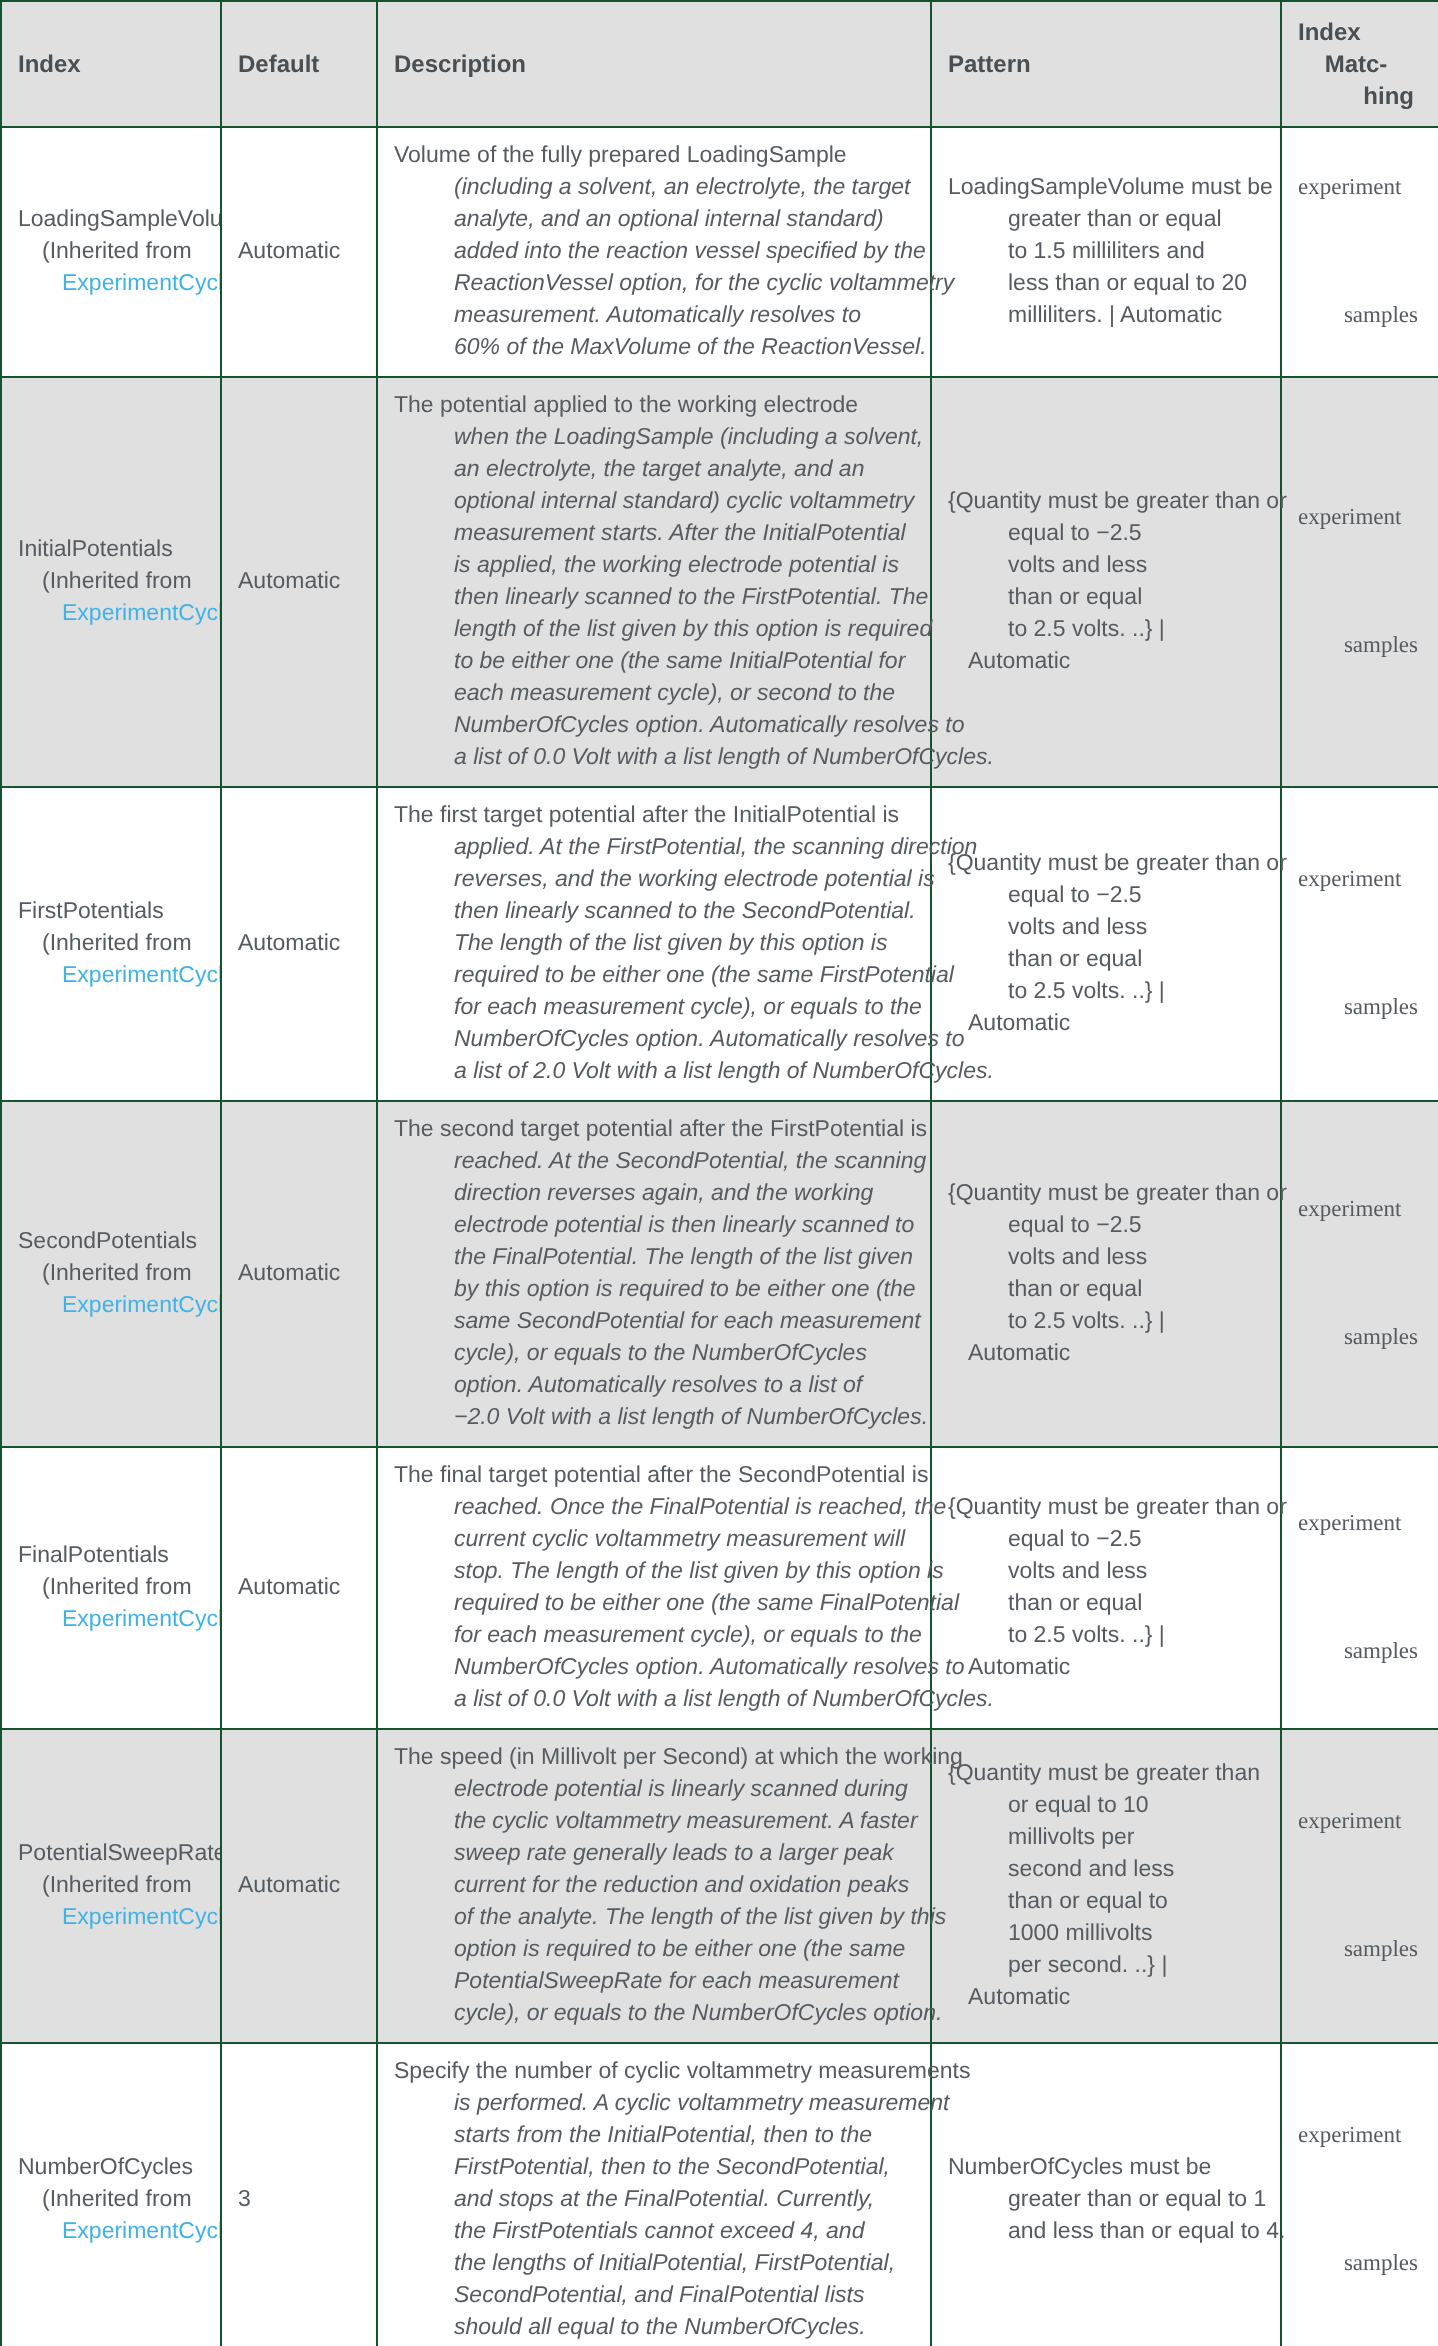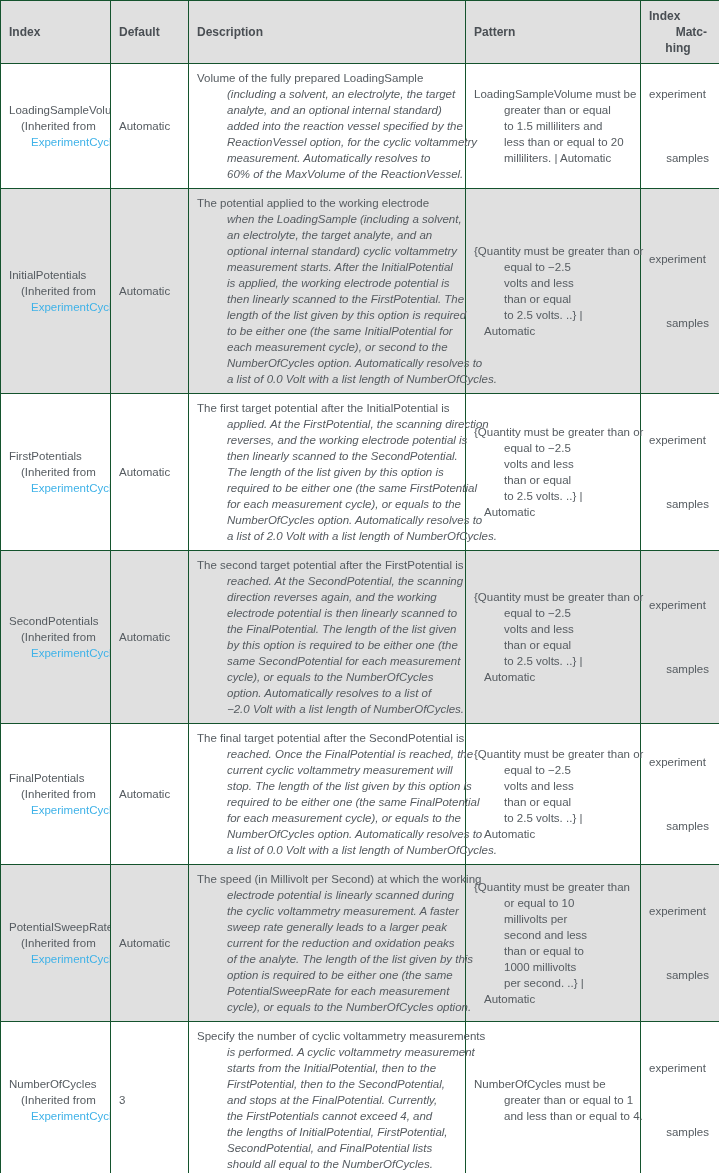--- a/index.html
+++ b/index.html
@@ -37,22 +37,22 @@
     background: #e0e0e0;
     color: #4a4f54;
     font-weight: bold;
     font-size: 12px;
     text-align: left;
     height: 54px;
     vertical-align: middle;
     padding: 4px 8px;
   }
   .hdr-line-1 { display: block; text-align: left; }
-  .hdr-line-2 { display: block; text-align: right; padding-right: 4px; }
-  .hdr-line-3 { display: block; text-align: center; padding-right: 4px; }
+  .hdr-line-2 { display: block; text-align: center; padding-right: 4px; }
+  .hdr-line-3 { display: block; text-align: right; padding-right: 4px; }
 
   tr.row-even > td { background: #ffffff; }
   tr.row-odd  > td { background: #e0e0e0; }
 
   td.cell-name {
     text-align: left;
     overflow: hidden;
     white-space: nowrap;
     padding-left: 6px;
     padding-right: 0;
@@ -81,20 +81,21 @@
     padding-right: 4px;
   }
   .pat-line { display: block; white-space: nowrap; }
   .pat-line.ind1 { padding-left: 30px; }
   .pat-line.ind2 { padding-left: 10px; }
 
   td.cell-index {
     text-align: left;
     padding-left: 6px;
     padding-right: 6px;
+    font-family: Liberation Serif, serif;
   }
   .idx-line-1 { display: block; text-align: left; }
   .idx-line-2 { display: block; text-align: right; padding-right: 2px; margin-top: 48px; }
 </style>
 </head>
 <body>
 
 <table id="options-table">
   <colgroup>
     <col class="c-name">

